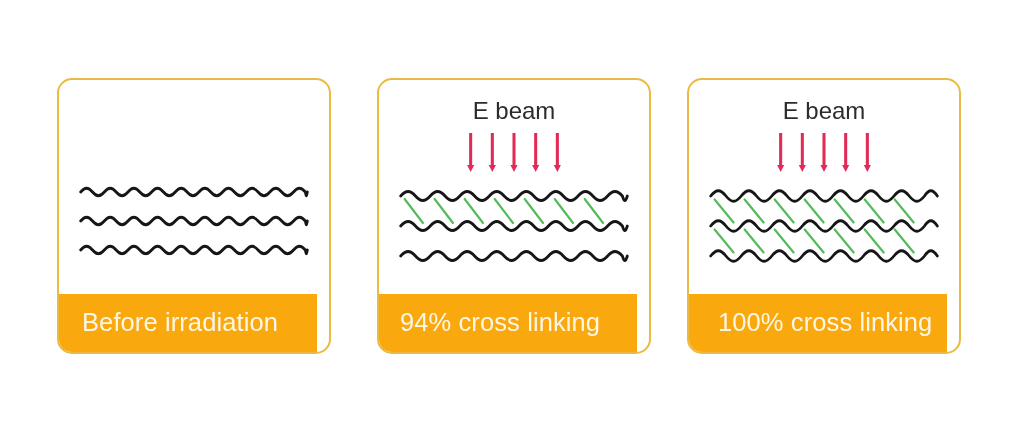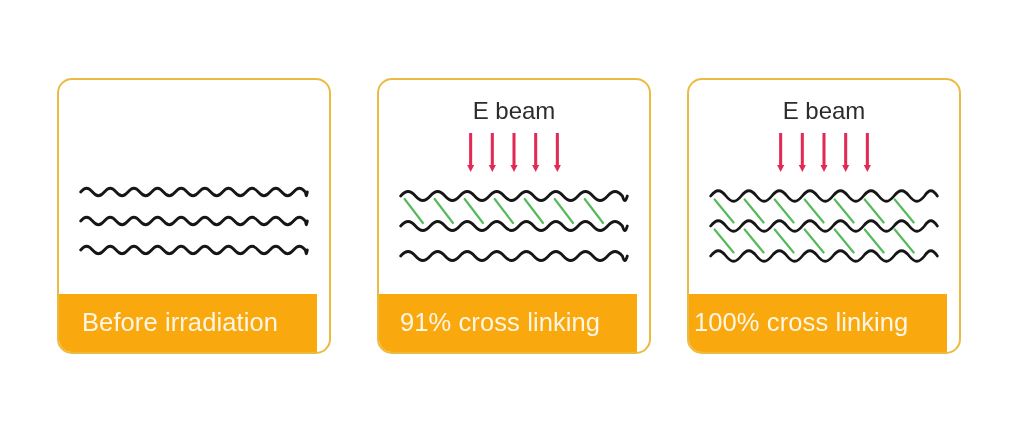--- a/index.html
+++ b/index.html
@@ -59,21 +59,21 @@
   }
   .banner-label {
     color: #fdf6e6;
     font-size: 25.5px;
     font-weight: 400;
     letter-spacing: 0.1px;
     padding-left: 23px;
     white-space: nowrap;
     line-height: 1;
   }
-  #panel-2 .banner-label { padding-left: 5px; }
+  #panel-2 .banner-label { padding-left: 29px; }
   #panel-1 .banner-label { padding-left: 21px; }
 
   .beam-label {
     position: absolute;
     top: 19px;
     left: 0;
     right: 0;
     text-align: center;
     font-size: 24px;
     color: #2c2c2c;
@@ -130,21 +130,21 @@
             <polygon points="133.4,85 140.6,85 137,92" fill="#e22a56"></polygon>
             <line x1="159" y1="53" x2="159" y2="87" stroke="#e22a56" stroke-width="3.1"></line>
             <polygon points="155.4,85 162.6,85 159,92" fill="#e22a56"></polygon>
             <line x1="181" y1="53" x2="181" y2="87" stroke="#e22a56" stroke-width="3.1"></line>
             <polygon points="177.4,85 184.6,85 181,92" fill="#e22a56"></polygon>
           </g>
       </svg>
     </div>
     <div class="beam-label">E beam</div>
     <div class="banner">
-      <span class="banner-label">91% cross linking</span>
+      <span class="banner-label">94% cross linking</span>
     </div>
   </div>
 
   <div class="panel" id="panel-2">
     <div class="panel-art">
       <svg viewBox="0 0 274 216" preserveAspectRatio="none">
         <g id="chains-2">
             <path d="M 22.00 116.00 C 27.58 109.00, 31.92 109.00, 37.50 116.00 C 43.08 123.00, 47.42 123.00, 53.00 116.00 C 58.58 109.00, 62.92 109.00, 68.50 116.00 C 74.08 123.00, 78.42 123.00, 84.00 116.00 C 89.58 109.00, 93.92 109.00, 99.50 116.00 C 105.08 123.00, 109.42 123.00, 115.00 116.00 C 120.58 109.00, 124.92 109.00, 130.50 116.00 C 136.08 123.00, 140.42 123.00, 146.00 116.00 C 151.58 109.00, 155.92 109.00, 161.50 116.00 C 167.08 123.00, 171.42 123.00, 177.00 116.00 C 182.58 109.00, 186.92 109.00, 192.50 116.00 C 198.08 123.00, 202.42 123.00, 208.00 116.00 C 213.58 109.00, 217.92 109.00, 223.50 116.00 C 229.08 123.00, 233.42 123.00, 239.00 116.00 C 243.68 109.00, 247.32 109.00, 252.00 116.00" fill="none" stroke="#161616" stroke-width="2.8" stroke-linecap="round"></path>
             <path d="M 22.00 146.00 C 27.58 139.00, 31.92 139.00, 37.50 146.00 C 43.08 153.00, 47.42 153.00, 53.00 146.00 C 58.58 139.00, 62.92 139.00, 68.50 146.00 C 74.08 153.00, 78.42 153.00, 84.00 146.00 C 89.58 139.00, 93.92 139.00, 99.50 146.00 C 105.08 153.00, 109.42 153.00, 115.00 146.00 C 120.58 139.00, 124.92 139.00, 130.50 146.00 C 136.08 153.00, 140.42 153.00, 146.00 146.00 C 151.58 139.00, 155.92 139.00, 161.50 146.00 C 167.08 153.00, 171.42 153.00, 177.00 146.00 C 182.58 139.00, 186.92 139.00, 192.50 146.00 C 198.08 153.00, 202.42 153.00, 208.00 146.00 C 213.58 139.00, 217.92 139.00, 223.50 146.00 C 229.08 153.00, 233.42 153.00, 239.00 146.00 C 243.68 139.00, 247.32 139.00, 252.00 146.00" fill="none" stroke="#161616" stroke-width="2.8" stroke-linecap="round"></path>
             <path d="M 22.00 176.00 C 27.58 169.00, 31.92 169.00, 37.50 176.00 C 43.08 183.00, 47.42 183.00, 53.00 176.00 C 58.58 169.00, 62.92 169.00, 68.50 176.00 C 74.08 183.00, 78.42 183.00, 84.00 176.00 C 89.58 169.00, 93.92 169.00, 99.50 176.00 C 105.08 183.00, 109.42 183.00, 115.00 176.00 C 120.58 169.00, 124.92 169.00, 130.50 176.00 C 136.08 183.00, 140.42 183.00, 146.00 176.00 C 151.58 169.00, 155.92 169.00, 161.50 176.00 C 167.08 183.00, 171.42 183.00, 177.00 176.00 C 182.58 169.00, 186.92 169.00, 192.50 176.00 C 198.08 183.00, 202.42 183.00, 208.00 176.00 C 213.58 169.00, 217.92 169.00, 223.50 176.00 C 229.08 183.00, 233.42 183.00, 239.00 176.00 C 243.68 169.00, 247.32 169.00, 252.00 176.00" fill="none" stroke="#161616" stroke-width="2.8" stroke-linecap="round"></path>

